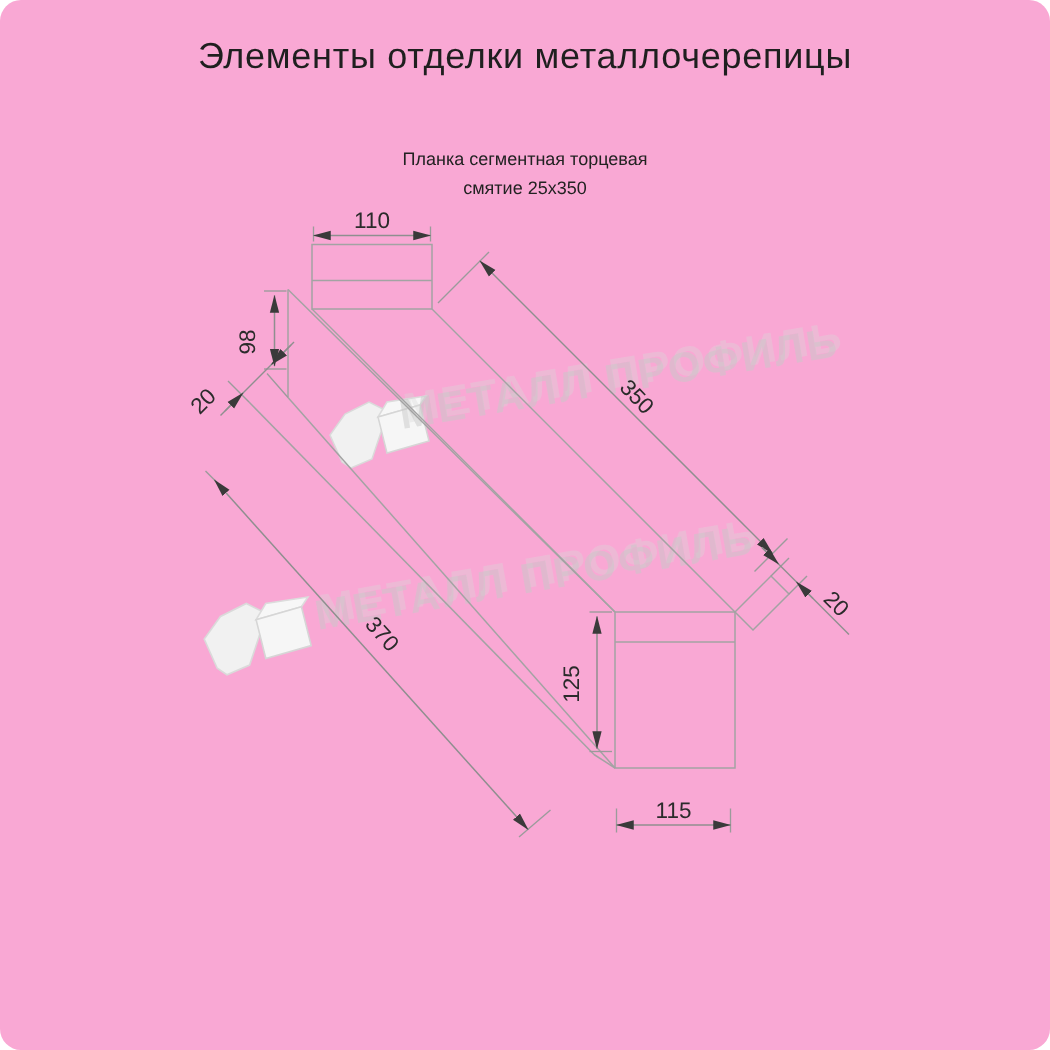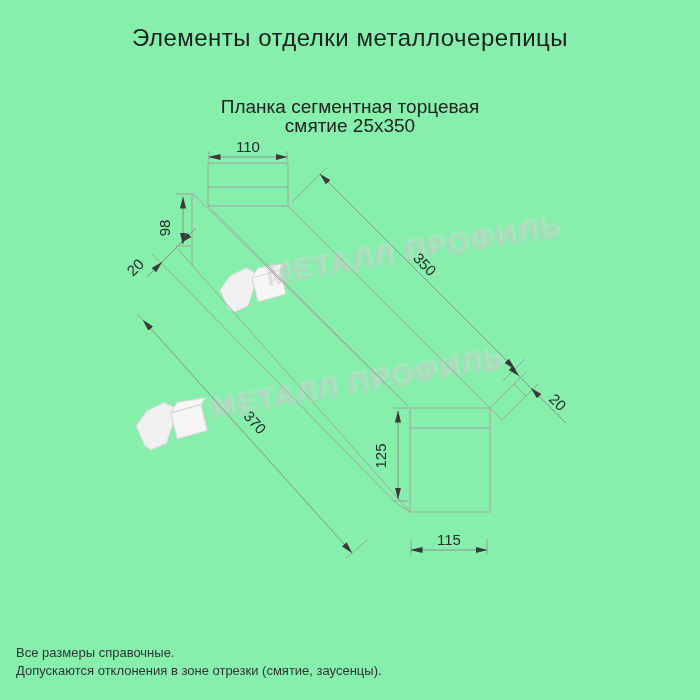--- a/index.html
+++ b/index.html
@@ -1,21 +1,21 @@
 <!DOCTYPE html>
 <html><head>
 <meta charset="utf-8">
 <style>
   html,body{margin:0;padding:0;background:#fff;}
-  #stage{position:relative;width:700px;height:700px;background:#86efac;overflow:hidden;
-         font-family:"Liberation Sans", sans-serif;}
+  #stage{position:relative;width:700px;height:700px;background:#f9a8d4;overflow:hidden;
+         font-family:"Liberation Sans", sans-serif;border-radius:14px;}
   .title{position:absolute;top:24px;left:0;width:700px;text-align:center;
          font-size:24px;font-weight:400;color:#1f1f1f;letter-spacing:0.5px;}
   .subtitle{position:absolute;top:97px;left:0;width:700px;text-align:center;
-         font-size:19px;line-height:19px;color:#222;}
+         font-size:12px;line-height:19px;color:#222;}
   .notes{position:absolute;left:16px;top:644px;font-size:13px;line-height:18px;color:#333;}
   svg{position:absolute;left:0;top:0;}
   .geo{stroke:#a3a3a3;stroke-width:1;fill:none;}
   .dim{stroke:#8f8f8f;stroke-width:1;fill:none;}
   .ext{stroke:#9b9b9b;stroke-width:0.9;fill:none;}
   .dimtxt{font-family:"Liberation Sans",sans-serif;font-size:15px;fill:#2b2b2b;}
   .wmtxt{font-family:"Liberation Sans",sans-serif;font-size:28px;font-weight:700;
          letter-spacing:2px;fill:#c9c9c9;opacity:0.5;}
   .wmtxt2{font-family:"Liberation Sans",sans-serif;font-size:28px;font-weight:700;
          letter-spacing:2px;fill:#d9d9d9;opacity:0.35;}
@@ -134,18 +134,14 @@
     </g>
 
     <g>
       <line x1="411" y1="539" x2="411" y2="555" class="ext"></line>
       <line x1="487" y1="539" x2="487" y2="555" class="ext"></line>
       <line x1="411" y1="550" x2="487" y2="550" class="dim" marker-start="url(#arw)" marker-end="url(#arw)"></line>
       <text class="dimtxt" x="449" y="545" text-anchor="middle">115</text>
     </g>
   </svg>
 
-  <div class="notes">
-    <div>Все размеры справочные.</div>
-    <div>Допускаются отклонения в зоне отрезки (смятие, заусенцы).</div>
-  </div>
 
 </div>
 
 </body></html>

